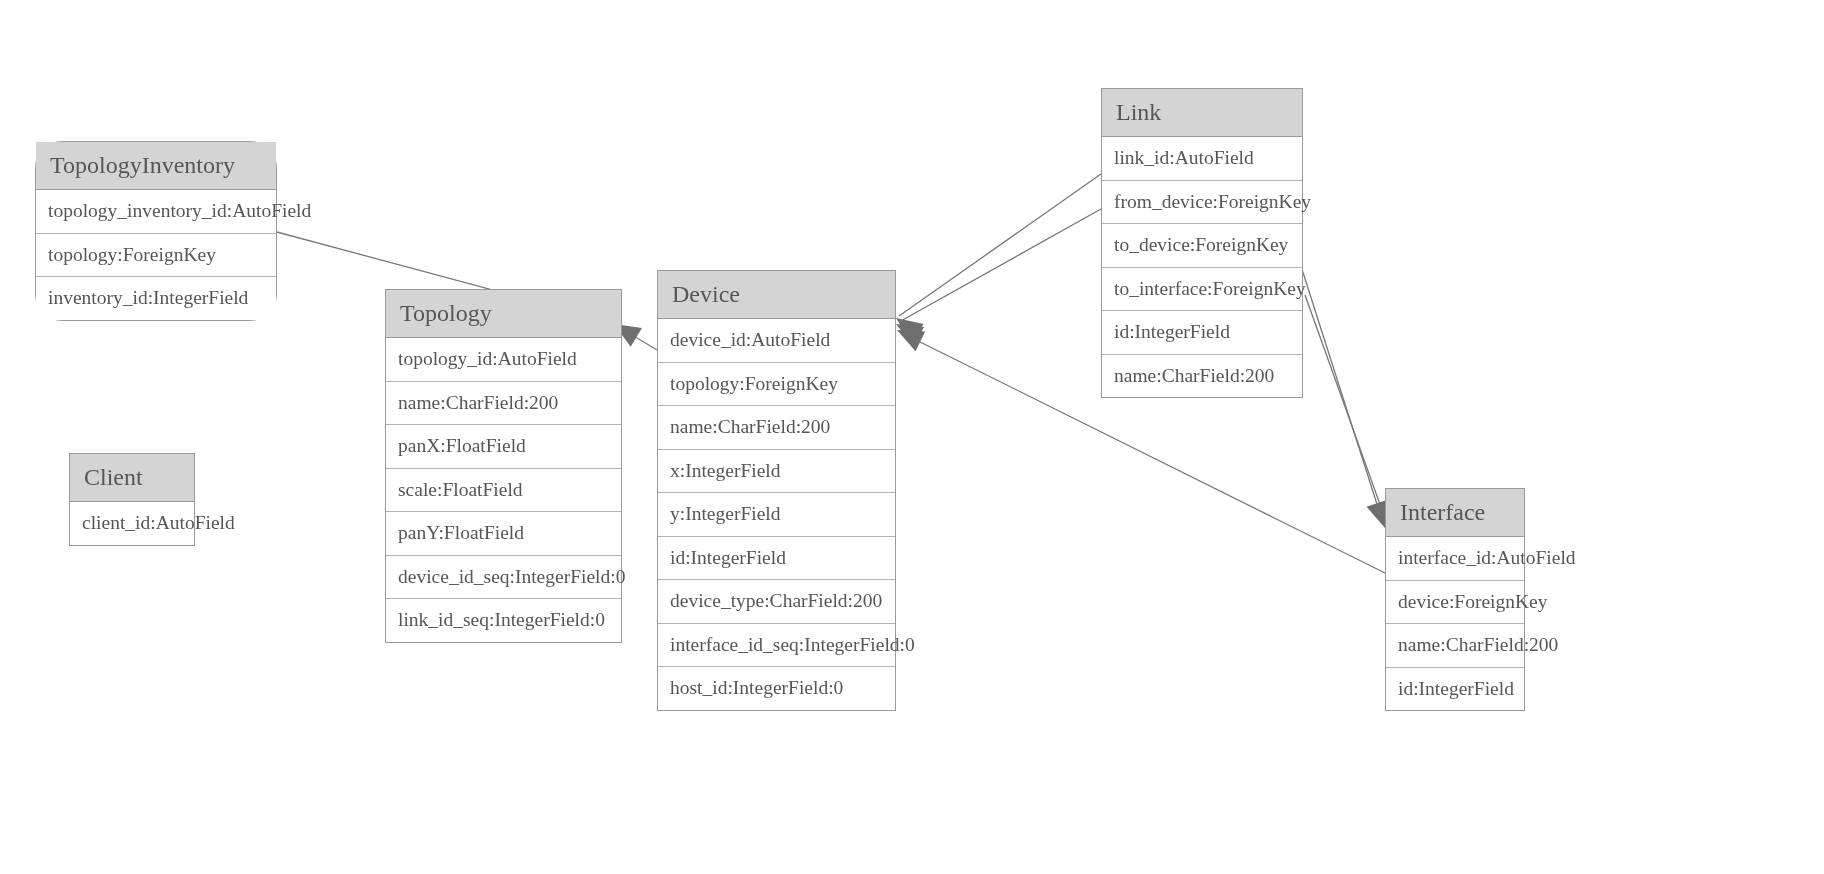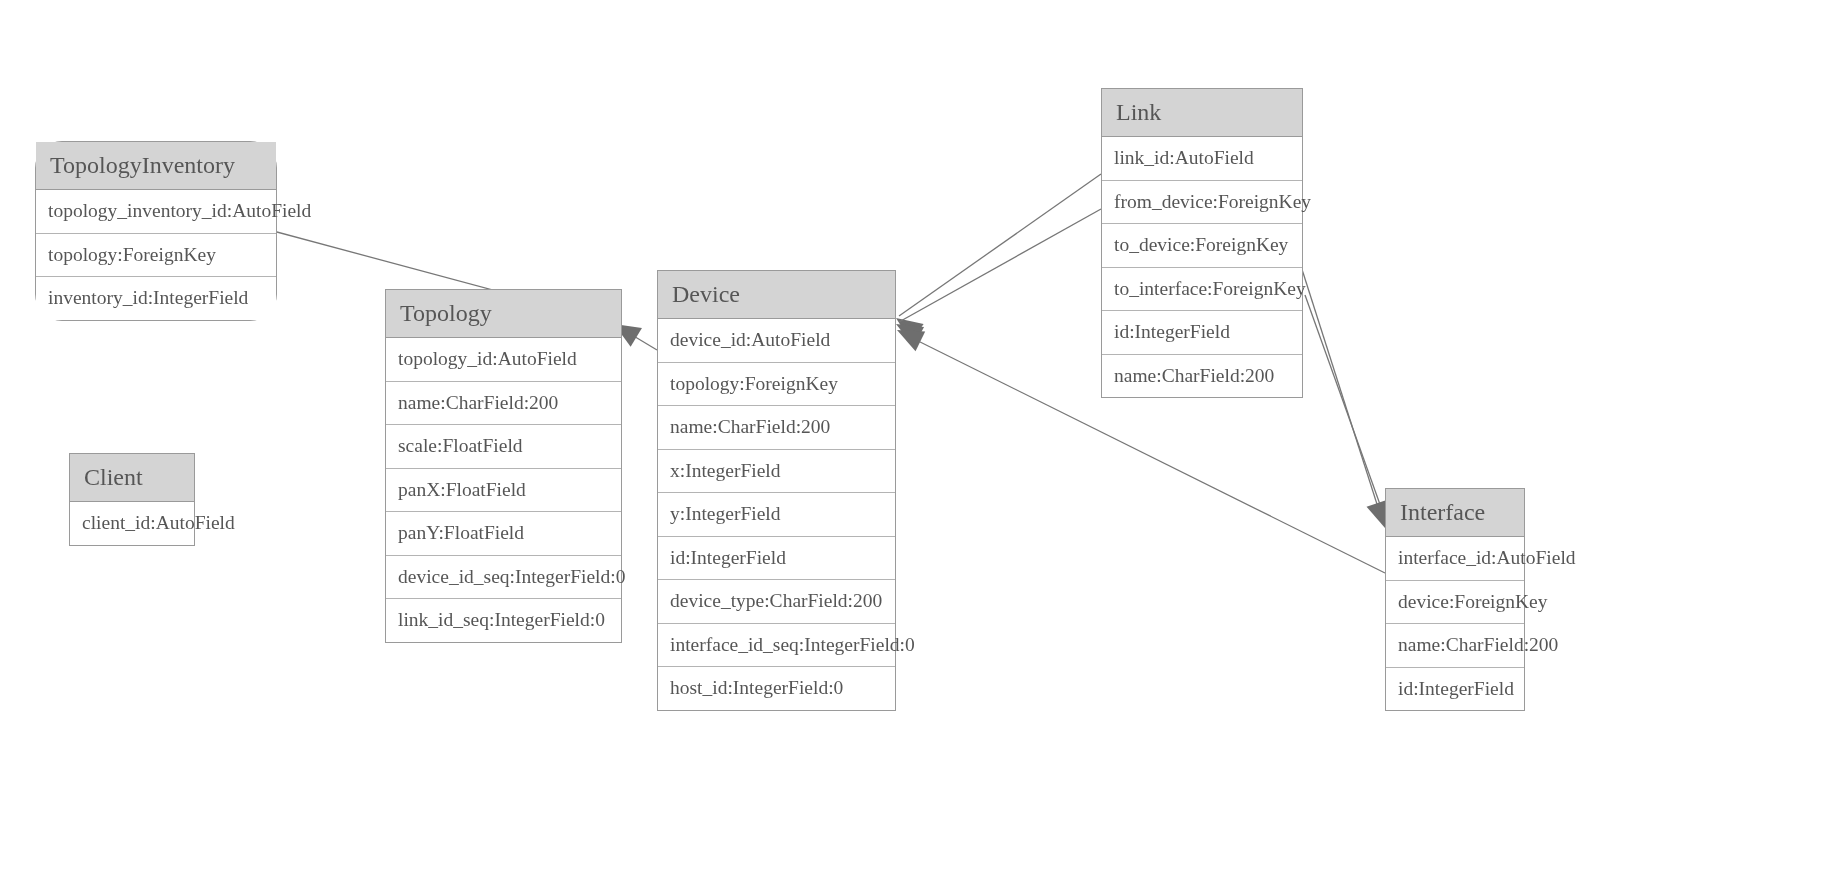--- a/index.html
+++ b/index.html
@@ -82,22 +82,22 @@
         <div class="entity-field">inventory_id:IntegerField</div>
       </div>
       <div class="entity" style="left: 69px; top: 453px; width: 126px;">
         <div class="entity-header">Client</div>
         <div class="entity-field first">client_id:AutoField</div>
       </div>
       <div class="entity" style="left: 385px; top: 273px; width: 237px; margin-top: 16px;">
         <div class="entity-header">Topology</div>
         <div class="entity-field first">topology_id:AutoField</div>
         <div class="entity-field">name:CharField:200</div>
+        <div class="entity-field">panX:FloatField</div>
         <div class="entity-field">scale:FloatField</div>
-        <div class="entity-field">panX:FloatField</div>
         <div class="entity-field">panY:FloatField</div>
         <div class="entity-field">device_id_seq:IntegerField:0</div>
         <div class="entity-field">link_id_seq:IntegerField:0</div>
       </div>
       <div class="entity" style="left: 657px; top: 270px; width: 239px;">
         <div class="entity-header">Device</div>
         <div class="entity-field first">device_id:AutoField</div>
         <div class="entity-field">topology:ForeignKey</div>
         <div class="entity-field">name:CharField:200</div>
         <div class="entity-field">x:IntegerField</div>

